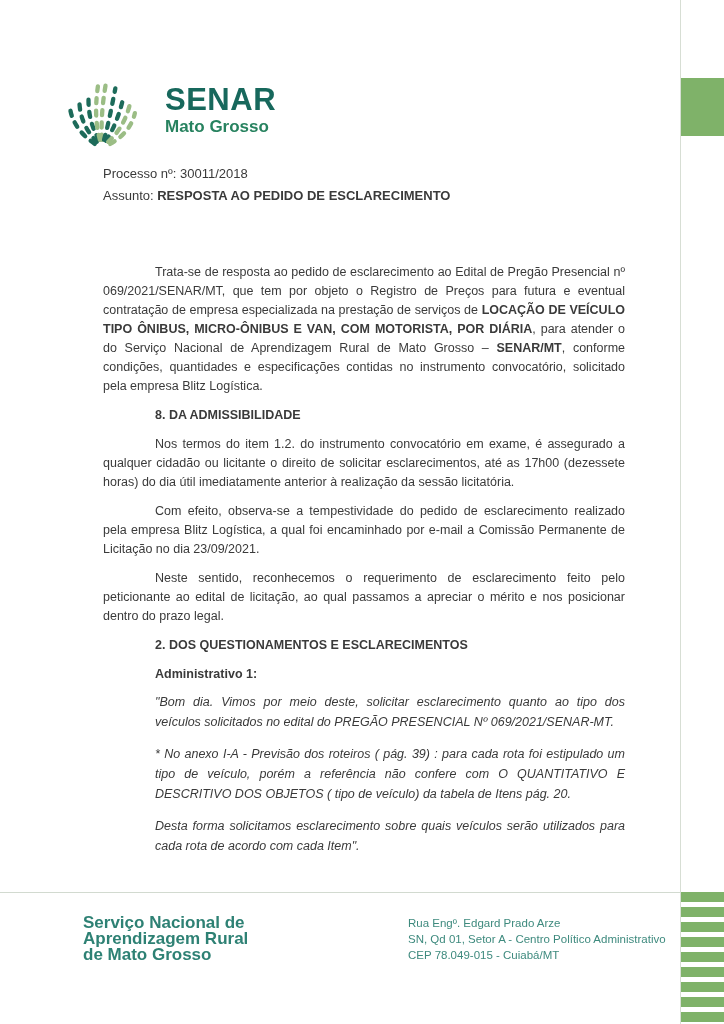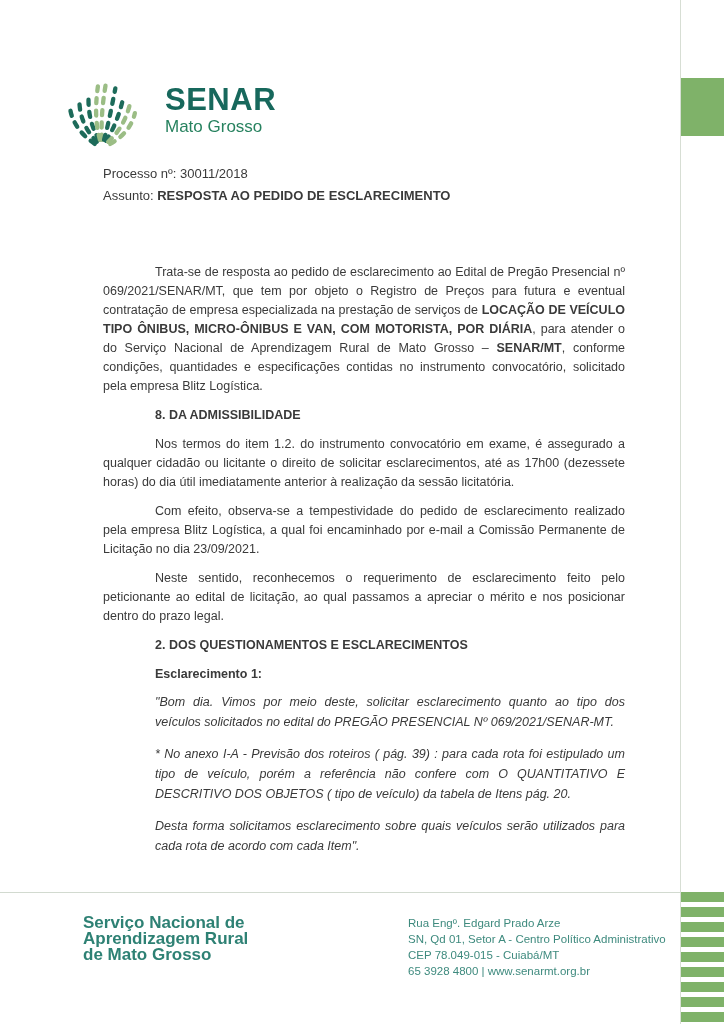--- a/index.html
+++ b/index.html
@@ -14,21 +14,21 @@
   .stripe-block{
     position:absolute;left:681px;top:892px;width:43px;height:132px;
     background:repeating-linear-gradient(to bottom,#7fb269 0px,#7fb269 10px,#ffffff 10px,#ffffff 15px);
   }
   .footer-rule{position:absolute;left:0;top:892px;width:681px;height:1px;background:#d2dad0;}
 
   
   .logo{position:absolute;left:64px;top:72px;display:flex;align-items:center;gap:25px;}
   .logo svg{display:block;}
   .logo-text .brand{font-size:31px;font-weight:bold;color:#17685c;line-height:32px;letter-spacing:0.5px;}
-  .logo-text .region{font-size:17px;color:#27825f;line-height:19px;margin-top:1px;}
+  .logo-text .region{font-size:17px;color:#27825f;line-height:19px;margin-top:1px;font-weight:bold;}
 
   
   .content{position:absolute;left:103px;top:163px;width:522px;}
   .meta p{margin:0;font-size:13px;line-height:22px;}
   .body-text{margin-top:56px;}
   .body-text p{margin:0 0 10px;font-size:12.5px;line-height:19px;text-align:justify;}
   .body-text p.body{text-indent:52px;}
   .body-text p.heading{font-weight:bold;margin:10px 0 10px;padding-left:52px;text-align:left;}
   .body-text p.subheading{font-weight:bold;margin:10px 0 8px;padding-left:52px;text-align:left;}
   .body-text p.quote{font-style:italic;margin:0 0 12px;margin-left:52px;line-height:20px;}
@@ -73,30 +73,29 @@
       <p><span>Processo nº: 30011/2018</span></p>
       <p><span>Assunto: </span><span style="font-weight: bold;">RESPOSTA AO PEDIDO DE ESCLARECIMENTO</span></p>
     </div>
   <div class="body-text">
       <p class="body"><span>Trata-se de resposta ao pedido de esclarecimento ao Edital de Pregão Presencial nº 069/2021/SENAR/MT, que tem por objeto o Registro de Preços para futura e eventual contratação de empresa especializada na prestação de serviços de </span><span style="font-weight: bold;">LOCAÇÃO DE VEÍCULO TIPO ÔNIBUS, MICRO-ÔNIBUS E VAN, COM MOTORISTA, POR DIÁRIA</span><span>, para atender o do Serviço Nacional de Aprendizagem Rural de Mato Grosso – </span><span style="font-weight: bold;">SENAR/MT</span><span>, conforme condições, quantidades e especificações contidas no instrumento convocatório, solicitado pela empresa Blitz Logística.</span></p>
       <p class="heading"><span>8. DA ADMISSIBILIDADE</span></p>
       <p class="body"><span>Nos termos do item 1.2. do instrumento convocatório em exame, é assegurado a qualquer cidadão ou licitante o direito de solicitar esclarecimentos, até as 17h00 (dezessete horas) do dia útil imediatamente anterior à realização da sessão licitatória.</span></p>
       <p class="body"><span>Com efeito, observa-se a tempestividade do pedido de esclarecimento realizado pela empresa Blitz Logística, a qual foi encaminhado por e-mail a Comissão Permanente de Licitação no dia 23/09/2021.</span></p>
       <p class="body"><span>Neste sentido, reconhecemos o requerimento de esclarecimento feito pelo peticionante ao edital de licitação, ao qual passamos a apreciar o mérito e nos posicionar dentro do prazo legal.</span></p>
       <p class="heading"><span>2. DOS QUESTIONAMENTOS E ESCLARECIMENTOS</span></p>
-      <p class="subheading"><span>Esclarecimento 1:</span></p>
+      <p class="subheading"><span>Administrativo 1:</span></p>
       <p class="quote"><span>"Bom dia.  Vimos por meio deste, solicitar esclarecimento quanto ao tipo dos veículos solicitados no edital do PREGÃO PRESENCIAL Nº 069/2021/SENAR-MT.</span></p>
       <p class="quote"><span>* No anexo I-A - Previsão dos roteiros ( pág. 39) :  para cada rota foi estipulado um tipo de veículo, porém a referência não confere com  O QUANTITATIVO E DESCRITIVO DOS OBJETOS ( tipo de veículo)  da tabela de Itens pág. 20.</span></p>
       <p class="quote"><span>Desta forma solicitamos esclarecimento sobre quais veículos serão utilizados para cada rota de acordo com cada Item".</span></p>
     </div>
 </div>
 
 <div class="footer-org">
     <div>Serviço Nacional de</div>
     <div>Aprendizagem Rural</div>
     <div>de Mato Grosso</div>
   </div>
 <div class="footer-addr">
     <div>Rua Engº. Edgard Prado Arze</div>
     <div>SN, Qd 01, Setor A - Centro Político Administrativo</div>
     <div>CEP 78.049-015 - Cuiabá/MT</div>
-    <div>65 3928 4800 | www.senarmt.org.br</div>
   </div>
 
 </body></html>

